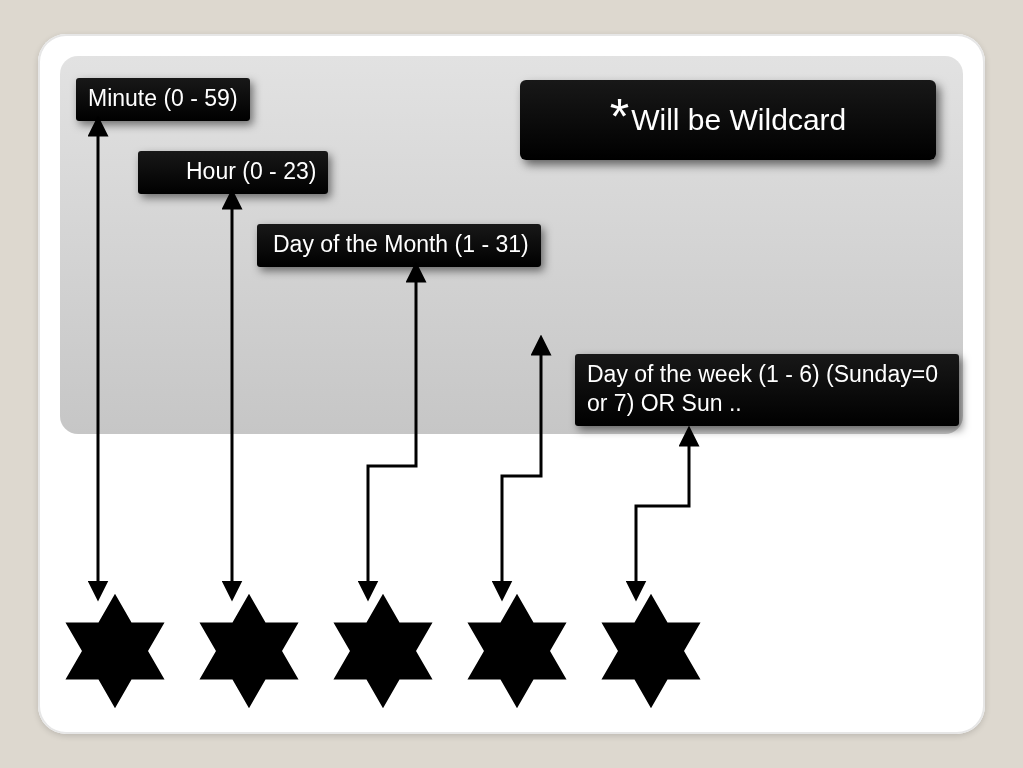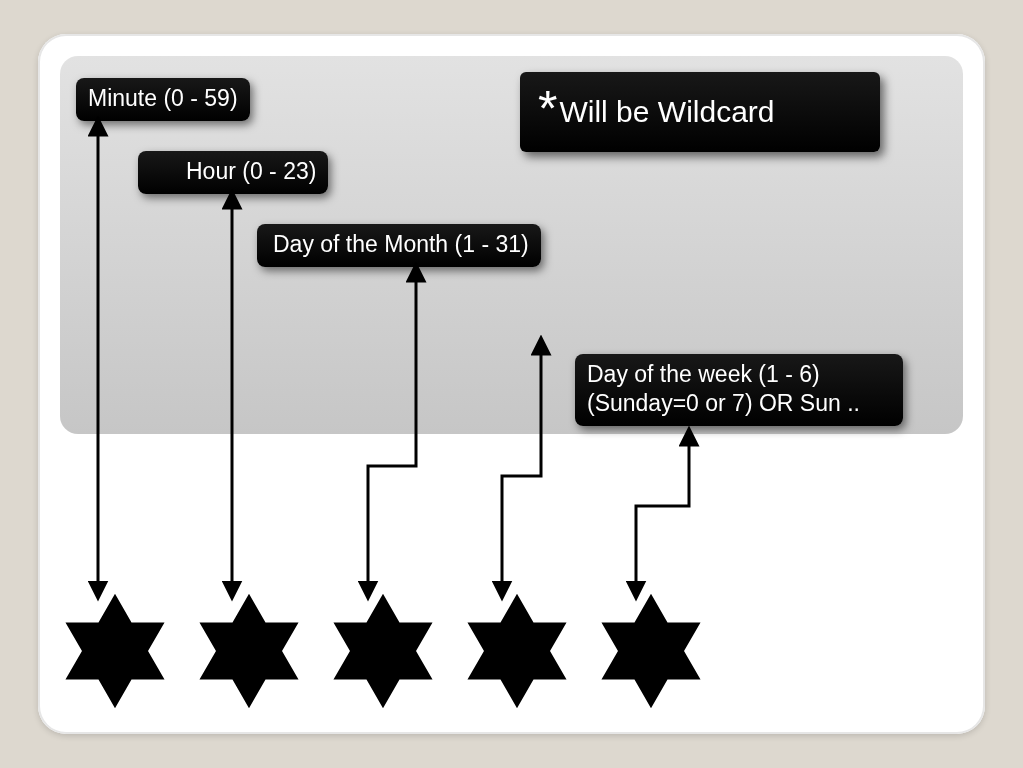--- a/index.html
+++ b/index.html
@@ -28,21 +28,21 @@
     height: 378px;
     border-radius: 18px;
     background: linear-gradient(180deg, #e2e2e2 0%, #c6c6c6 100%);
   }
   .label {
     position: absolute;
     background: linear-gradient(180deg, #181818 0%, #000000 100%);
     color: #ffffff;
     font-size: 23px;
     padding: 6px 12px 8px 12px;
-    border-radius: 8px;
+    border-radius: 3px;
     box-shadow: 3px 4px 8px rgba(0,0,0,0.5);
     white-space: nowrap;
     line-height: 1.25;
   }
   .label.multi { white-space: normal; }
   .wildcard {
     position: absolute;
     background: linear-gradient(180deg, #181818 0%, #000000 100%);
     color: #ffffff;
     border-radius: 6px;
@@ -67,28 +67,28 @@
     height: 130px;
   }
   .star svg { width: 100%; height: 100%; }
 </style>
 </head>
 <body>
 
 <div class="card">
   <div class="top-panel"></div>
 
-  <div class="wildcard" style="left:482px; top:38px; width:360px;">
+  <div class="wildcard" style="left:482px; top:46px; width:416px;text-align:center;">
     <span class="ast">*</span><span>Will be Wildcard</span>
   </div>
 
   <div class="label" style="left:38px; top:44px;">Minute (0  - 59)</div>
   <div class="label" style="left:100px; top:117px;padding-left:48px;">Hour (0  - 23)</div>
   <div class="label" style="left:219px; top:190px;padding-left:16px;">Day of the Month (1  - 31)</div>
-  <div class="label multi" style="left:537px; top:320px; width:328px;">Day of the week (1  - 6) (Sunday=0 or 7) OR Sun ..</div>
+  <div class="label multi" style="left:537px; top:320px; width:384px;">Day of the week (1  - 6) (Sunday=0 or 7) OR Sun ..</div>
 
   <svg class="connectors" viewBox="0 0 947 700">
     <defs>
       <marker id="ah" viewBox="0 0 10 10" refX="5" refY="5" markerWidth="7" markerHeight="7" orient="auto-start-reverse">
         <path d="M 0 0 L 10 5 L 0 10 z" fill="#000"></path>
       </marker>
     </defs>
     <g stroke="#000" stroke-width="3" fill="none" marker-start="url(#ah)" marker-end="url(#ah)">
 
       <line x1="60" y1="92" x2="60" y2="557"></line>

